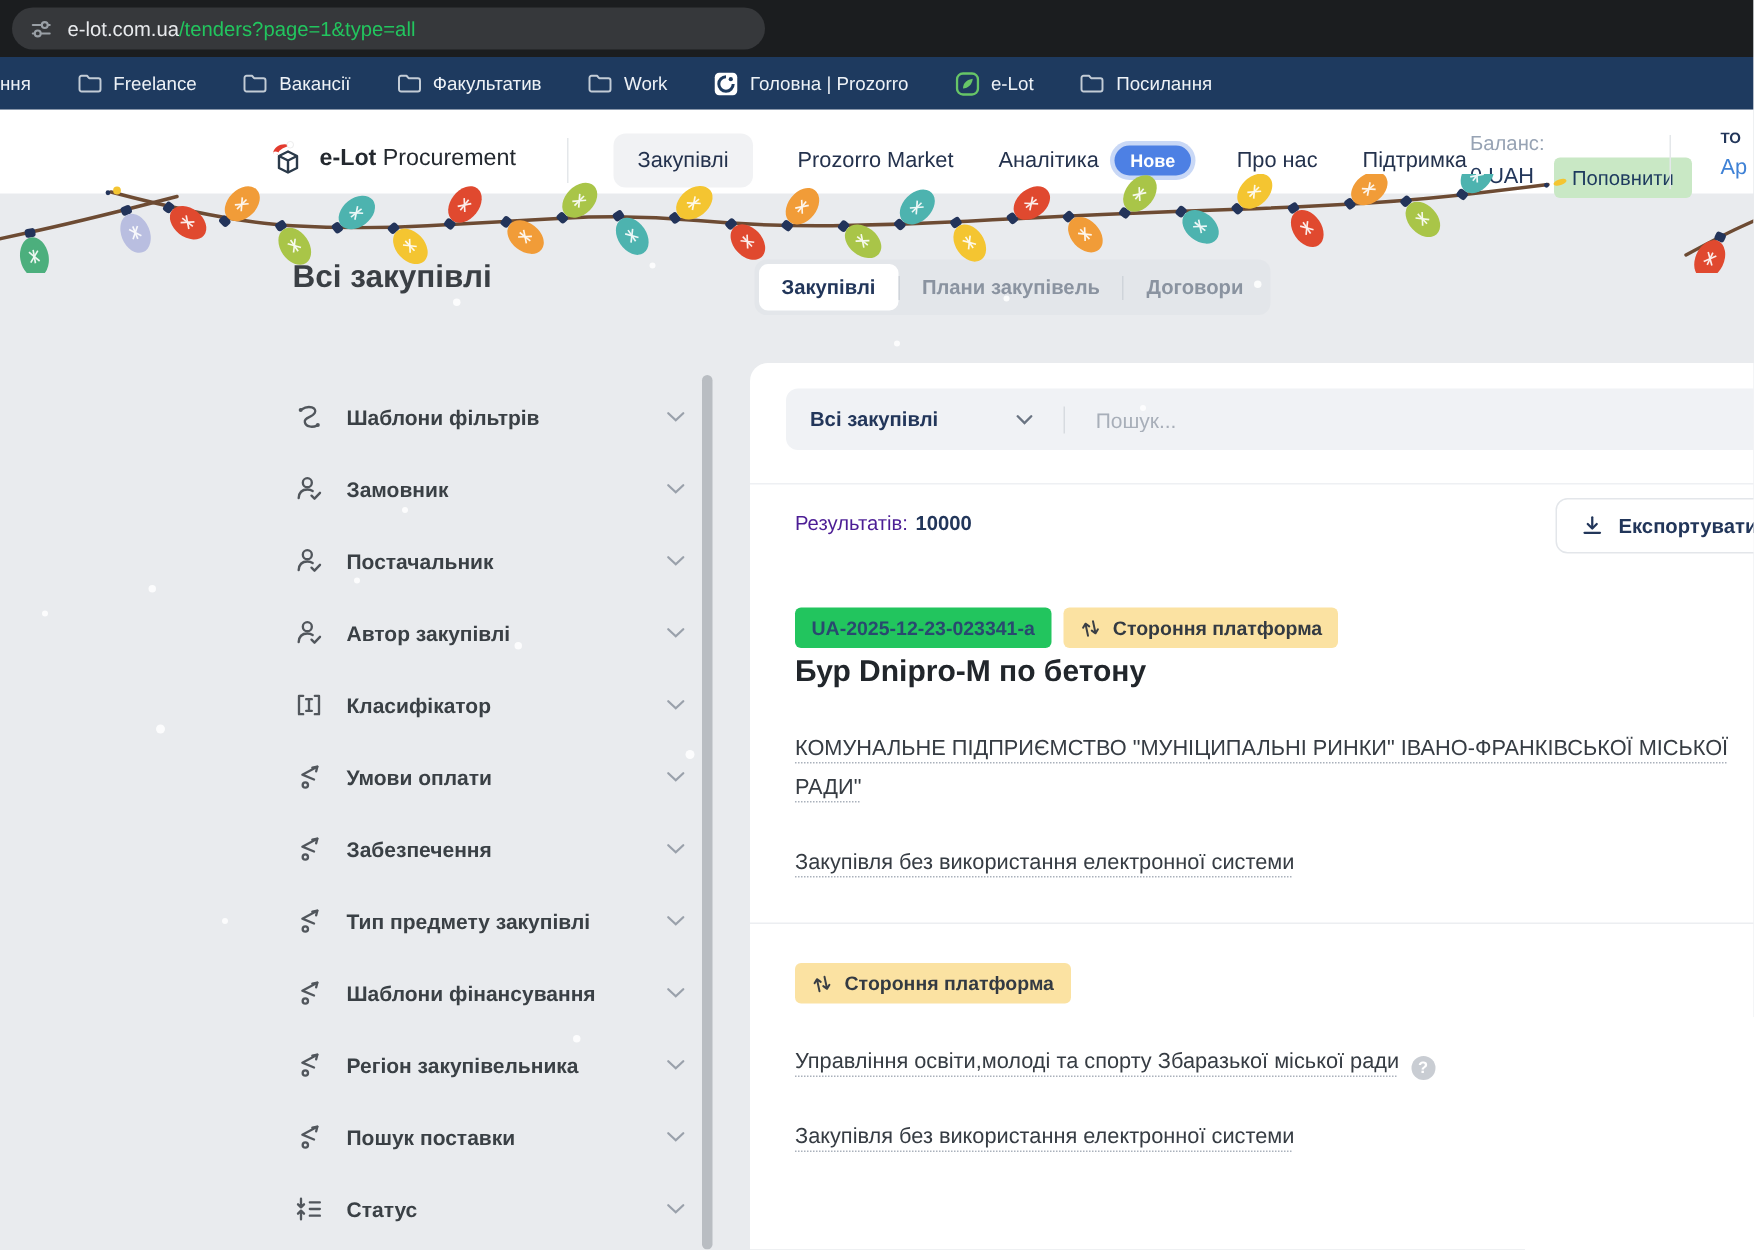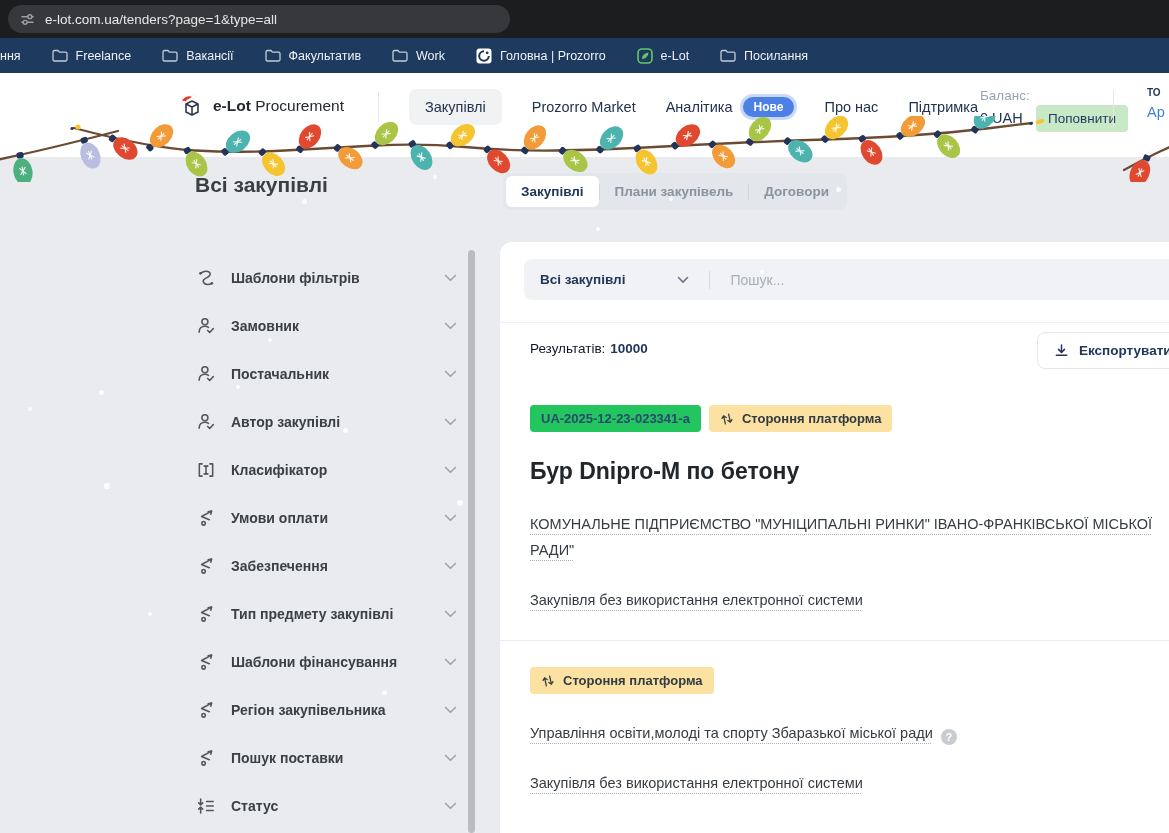--- a/index.html
+++ b/index.html
@@ -4,28 +4,28 @@
 <style>
   * { margin:0; padding:0; box-sizing:border-box; }
   html,body { width:1169px; height:833px; }
   body { font-family:"Liberation Sans", sans-serif; background:#e9ebee; overflow:hidden; position:relative; }
 
   
   .browser-bar { position:absolute; left:0; top:0; width:1169px; height:38px; background:#1b1d1f; z-index:10; }
   .addr-pill { position:absolute; left:8px; top:5px; width:502px; height:28px; background:#36383b; border-radius:14px;
                display:flex; align-items:center; padding:0 12px; }
   .addr-host { color:#e8eaed; font-size:13.5px; margin-left:10px; }
-  .addr-path { color:#e5e5e5; font-size:13.5px;text-align:center; }
+  .addr-path { color:#22c55e; font-size:13.5px;text-align:center; }
 
   .bookmarks-bar { position:absolute; left:0; top:38px; width:1169px; height:35px; background:#1e3a5f; z-index:10;
                    display:flex; align-items:center; gap:31px; }
   .bm-item { display:flex; align-items:center; gap:8px; color:#eef2f7; font-size:12.5px; white-space:nowrap; }
 
   
-  .site-header { position:absolute; left:0; top:73px; width:1169px; height:84px; background:#ffffff; z-index:1; }
+  .site-header { position:absolute; left:0; top:73px; width:1169px; height:56px; background:#ffffff; z-index:1; }
   .brand { position:absolute; left:178px; top:20px; display:flex; align-items:center; gap:9px; }
   .brand-text { font-size:15.5px; color:#24292f; }
   .brand-text b { font-weight:bold; }
   .hdr-divider { position:absolute; width:1px; background:#e4e7ea; }
   .main-nav { position:absolute; left:409px; top:0; height:68px; display:flex; align-items:center; gap:30px; }
   .nav-item { font-size:14.5px; color:#24324d; white-space:nowrap; cursor:pointer; display:flex; align-items:center; }
   .nav-item.active { background:#f1f2f4; border-radius:8px; padding:10px 16px; }
   .nav-badge { margin-left:10px; background:#4d80e4; color:#fff; font-size:12px; font-weight:bold;
                padding:3px 11px; border-radius:11px; box-shadow:0 0 0 3px #c9d8f6; }
   .balance-label { position:absolute; left:980px; top:88px; font-size:13.5px; color:#97a3b4; z-index:2; }
@@ -63,34 +63,34 @@
                 display:flex; align-items:center; padding:0 16px; }
   .filter-select { display:flex; align-items:center; cursor:pointer; }
   .filter-select-label { font-size:13.5px; font-weight:bold; color:#22365a; }
   .filter-select .chev { margin-left:52px; display:flex; }
   .search-sep { width:1px; height:18px; background:#d7dbe0; margin:0 20px; }
   .search-input { border:none; background:transparent; outline:none; font-size:14px; color:#3a4045; flex:1; font-family:inherit; }
   .search-input::placeholder { color:#a8afb9; }
 
   .results-divider { position:absolute; left:0; top:80px; width:700px; height:1px; background:#eef0f3; }
   .results-row { position:absolute; left:30px; top:99px; font-size:13.5px; }
-  .results-label { color:#0f172a; }
+  .results-label { color:#4c1d95; }
   .results-value { color:#22365a; font-weight:bold; margin-left:5px; }
   .export-btn { position:absolute; left:537px; top:90px; height:37px; width:170px; background:#fff; border:1px solid #e3e6ea;
                 border-radius:8px; display:flex; align-items:center; gap:10px; padding:0 16px; font-size:13.5px; font-weight:bold;
                 color:#22365a; font-family:inherit; cursor:pointer; white-space:nowrap; }
 
   .tender-list { position:absolute; left:0; top:140px; width:700px; }
   .tender-card { padding:23px 30px 27px 30px; }
   .tender-card + .tender-card { border-top:1px solid #eceef1; padding-top:26px; }
   .badge-row { display:flex; align-items:center; gap:8px; }
   .badge-id { background:#22c55e; color:#29496f; font-size:13px; font-weight:bold; padding:6px 11px; border-radius:4px; cursor:pointer; }
   .badge-platform { background:#fbe2a2; color:#333a42; font-size:13px; font-weight:bold; padding:6px 11px; border-radius:4px;
                     display:flex; align-items:center; gap:8px; }
-  .card-title { margin-top:26px; font-size:23px; font-weight:bold; color:#21262b; cursor:pointer; }
+  .card-title { margin-top:5px; font-size:20px; font-weight:bold; color:#21262b; cursor:pointer; }
   .card-buyer { margin-top:26px; max-width:648px; font-size:14.5px; color:#363c43; line-height:26px; }
   .card-method { margin-top:24px; font-size:14.5px; color:#363c43; line-height:26px; }
   .dotted-u { text-decoration-line:underline; text-decoration-style:dotted; text-decoration-color:#aab1bb;
               text-decoration-thickness:1px; text-underline-offset:5px; cursor:pointer; }
   .help-circle { display:inline-flex; width:16px; height:16px; border-radius:50%; background:#c9cdd3; color:#fff;
                  font-size:11px; font-weight:bold; align-items:center; justify-content:center; margin-left:8px;
                  vertical-align:-3px; cursor:pointer; }
 </style>
 </head>
 <body>

